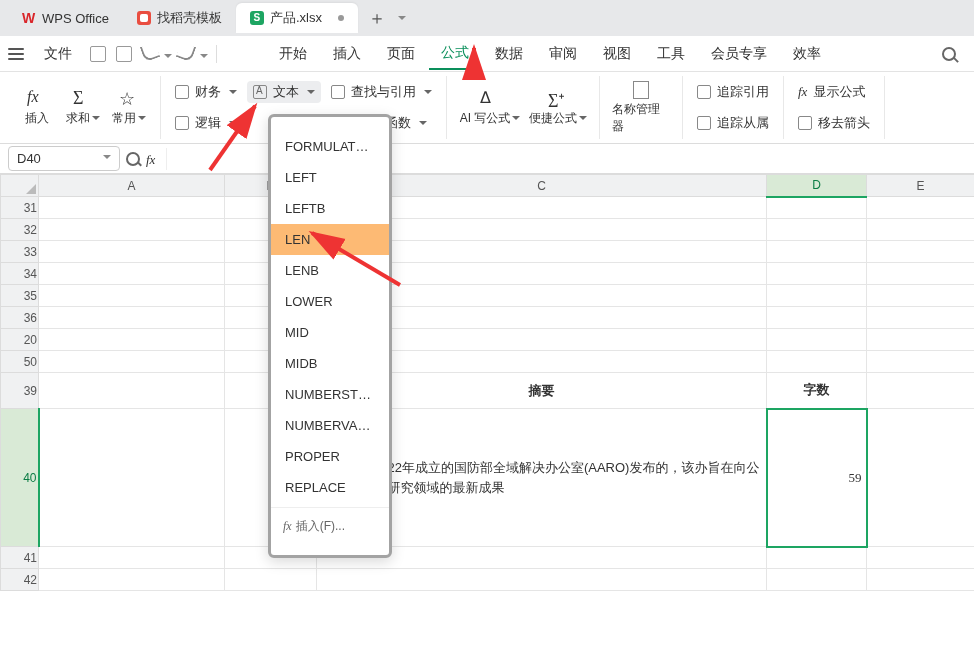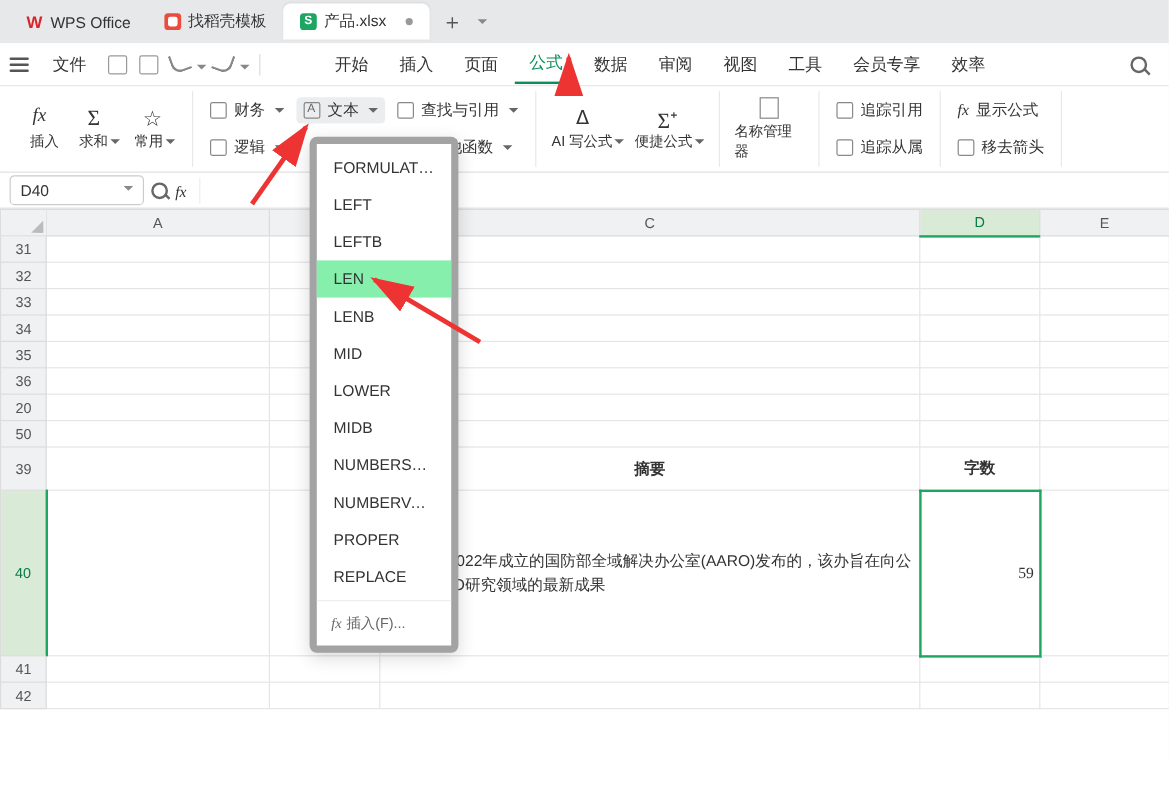--- a/index.html
+++ b/index.html
@@ -145,53 +145,53 @@
     border-collapse:collapse;
     table-layout:fixed;
     width:100%;
   }
   .colhdr th, .rowhdr {
     background:#f0f1f2;font-weight:normal;font-size:12px;color:#555;
     border:1px solid #dcdcdc;
   }
   .colhdr th {height:22px;}
   .colhdr th.selcol {background:#d9ead6;border-bottom:2px solid #1da562;color:#0a7c44;}
-  .rowhdr {width:38px;text-align:center;}
+  .rowhdr {width:38px;text-align:right;}
   .rowhdr.selrow {background:#d9ead6;border-right:2px solid #1da562;color:#0a7c44;}
   td.cell {
     border:1px solid #e5e5e5;height:22px;padding:0 4px;font-size:13px;overflow:hidden;
     vertical-align:middle;
   }
   tr.tall td.cell {height:138px;vertical-align:middle;}
   tr.mid td.cell {height:36px;}
   .bigtxt {font-size:22px;font-weight:bold;text-align:center;}
   .wrap {white-space:normal;font-size:19px;line-height:1.5;}
   .num {text-align:right;font-size:19px;font-family:Liberation Serif, serif;}
   .sel-outline {border:2px solid #1da562 !important;}
   .corner {
     width:38px;background:#f0f1f2;border:1px solid #dcdcdc;position:relative;
   }
   .corner:after{content:"";position:absolute;right:2px;bottom:2px;width:0;height:0;border:5px solid transparent;border-bottom-color:#bbb;border-right-color:#bbb;}
 
   
   .dropdown {
     position:absolute;
-    left:258px; top:114px;
+    left:268px; top:114px;
     width:124px;
     background:#fff;
-    border:6px solid #a3a3a3;
+    border:3px solid #a3a3a3;
     border-radius:6px;
     box-shadow:0 4px 14px rgba(0,0,0,0.15);
-    padding:4px 0;
+    padding:14px 0;
     z-index:50;
   }
   .dd-item {
     padding:8px 14px;font-size:13px;cursor:pointer;white-space:nowrap;overflow:hidden;text-overflow:ellipsis;
   }
-  .dd-item.hover {background:#86efac;}
+  .dd-item.hover {background:#fdba74;}
   .dd-sep {height:1px;background:#eee;margin:4px 0;}
   .dd-footer {padding:6px 12px;font-size:12px;color:#666;display:flex;align-items:center;gap:4px;}
 
   
   .arrow {position:absolute;z-index:60;pointer-events:none;}
   svg.arrsvg {overflow:visible;}
 </style>
 </head>
 <body>
 
@@ -458,22 +458,22 @@
   </tbody>
     </table>
 </div>
 
 <div class="dropdown">
   <div class="dd-item">FORMULATEXT</div>
   <div class="dd-item">LEFT</div>
   <div class="dd-item">LEFTB</div>
   <div class="dd-item hover">LEN</div>
   <div class="dd-item">LENB</div>
+  <div class="dd-item">LOWER</div>
   <div class="dd-item">MID</div>
-  <div class="dd-item">LOWER</div>
   <div class="dd-item">MIDB</div>
   <div class="dd-item">NUMBERSTRI...</div>
   <div class="dd-item">NUMBERVALUE</div>
   <div class="dd-item">PROPER</div>
   <div class="dd-item">REPLACE</div>
   <div class="dd-sep"></div>
   <div class="dd-footer">
     <span style="font-style:italic;font-family:serif;">fx</span>
     <span>插入(F)...</span>
   </div>

